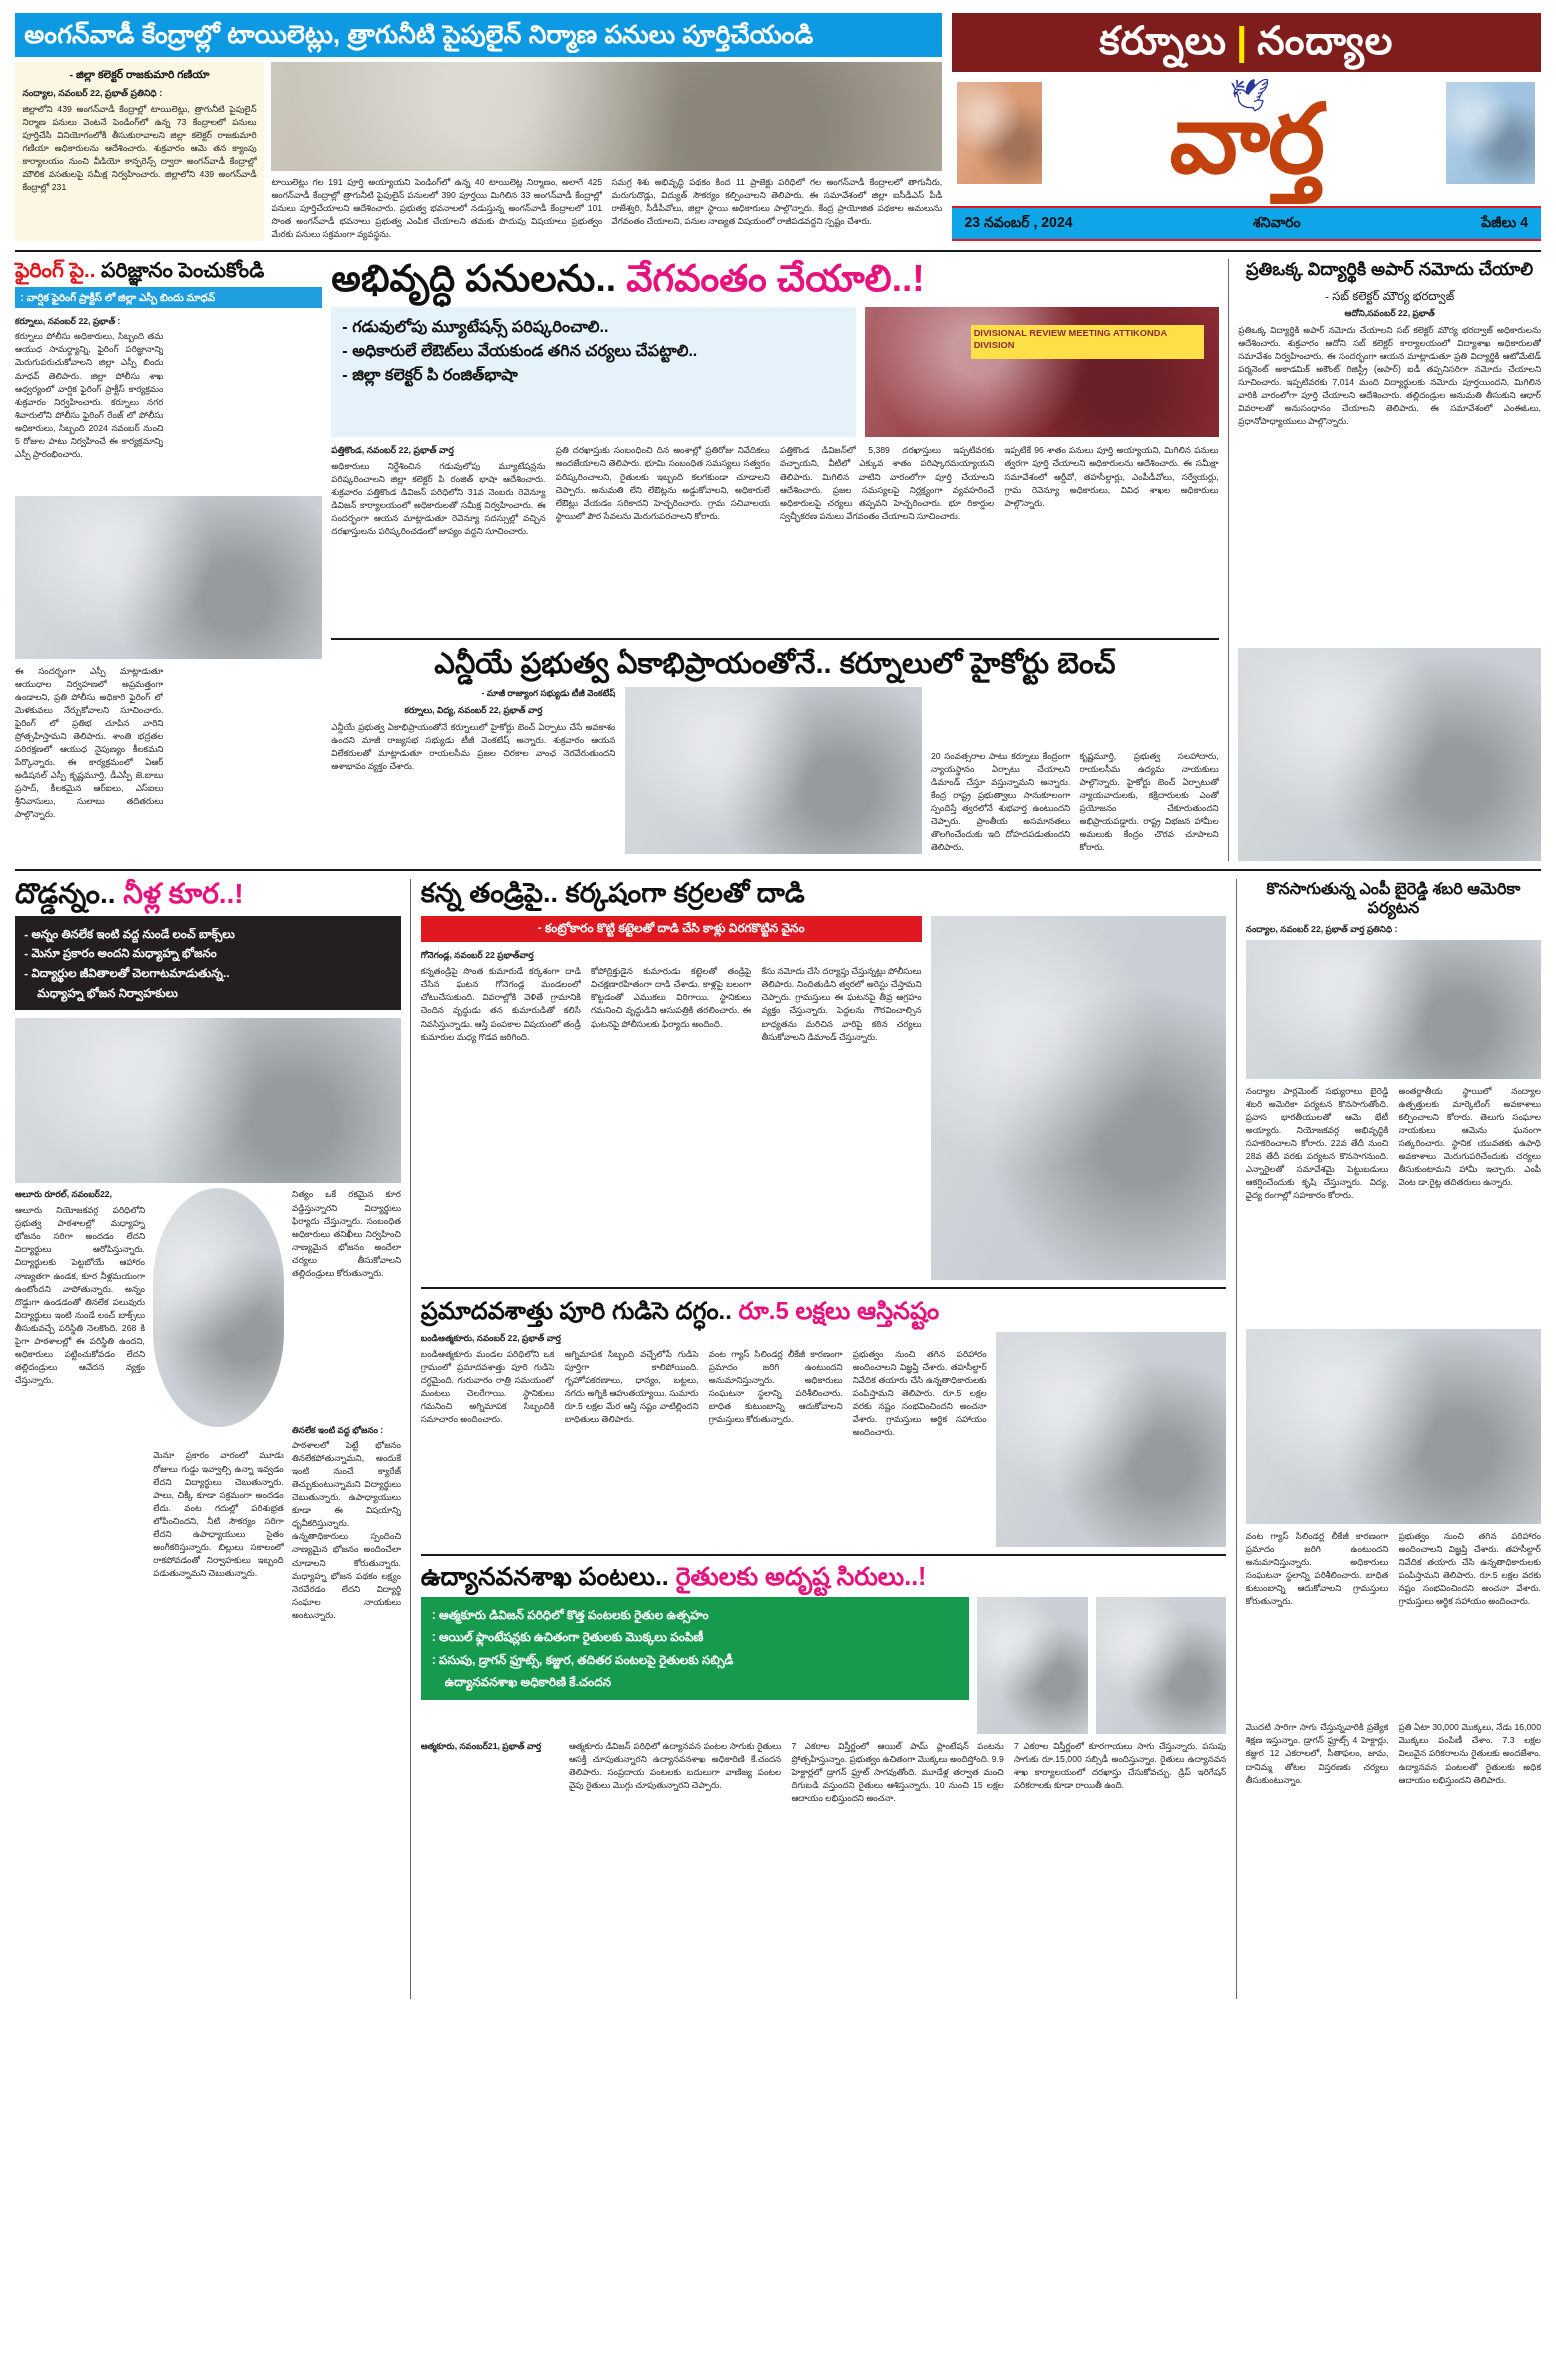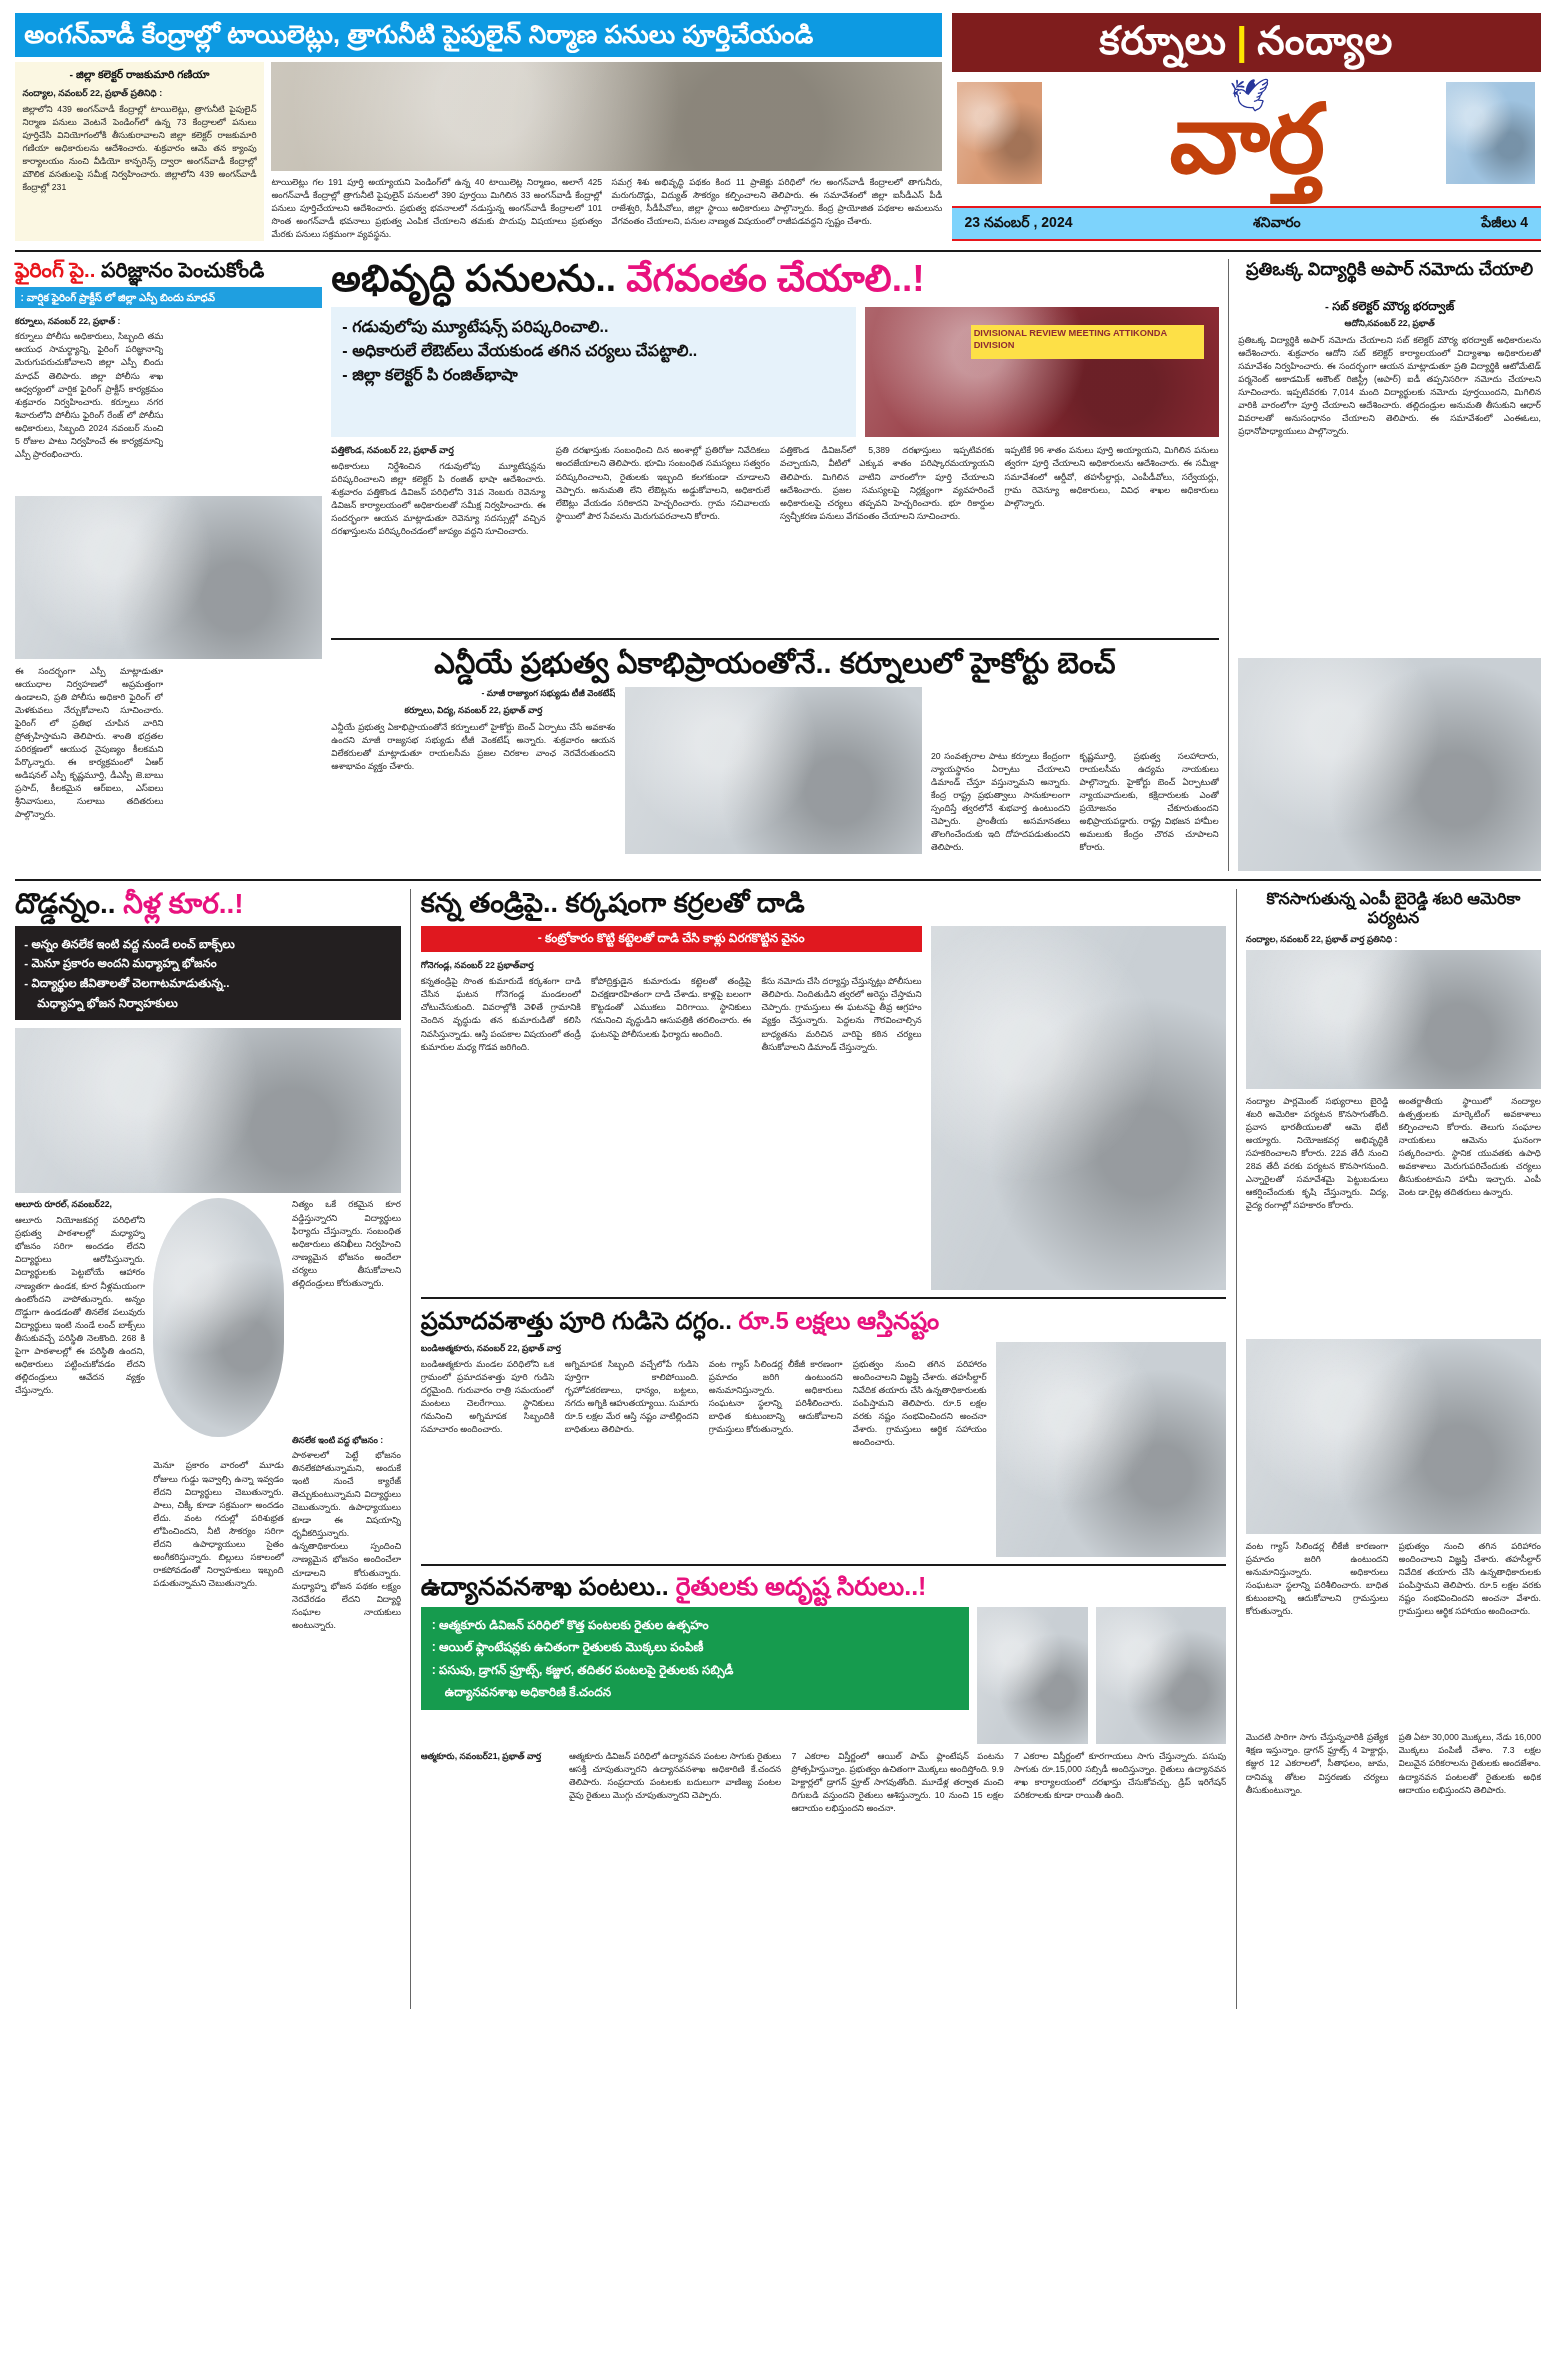--- a/index.html
+++ b/index.html
@@ -114,21 +114,21 @@
     background:#d99a74;
   }
   .logo-fort { left:5.6px; }
   .logo-bull { right:5.6px; background:#9fc3e0; width:89px; }
   .logo-dove {
     position:absolute; left:278px; top:1.9px;
     font-size:32px; color:#27369b;
   }
   .logo-redline { border-top:2.8px solid #e8161b; margin-top:1.9px; }
   .dateband {
-    background:#7dd3fc;
+    background:#0ea5e9;
     display:flex; align-items:center;
     padding:5.6px 13px;
     font-weight:bold; font-size:14px;
     border-bottom:2.8px solid #e8161b;
   }
   .dateband .d1 { flex:0 0 auto; }
   .dateband .d2 { flex:1; text-align:center; }
   .dateband .d3 { flex:0 0 auto; }
 
   
@@ -156,21 +156,21 @@
   .bullets-blue {
     background:#e6f2fa;
     padding:8.3px 11px;
     font-size:16px; font-weight:bold; line-height:1.5;
     flex:1;
   }
   .mid-top { display:flex; gap:8.3px; margin-bottom:7.4px; }
   .mid-photo { width:354px; height:130px; background:#8f2b34; }
 
   .right-head { font-size:17.6px; font-weight:bold; line-height:1.2; text-align:center; }
-  .right-sub  { font-size:11.6px; font-weight:bold; line-height:1.3; text-align:center; margin-top:18px; }
+  .right-sub  { font-size:11.6px; font-weight:normal; line-height:1.3; text-align:center; margin-top:8px; }
 
   .hc-head { font-size:29px; font-weight:bold; line-height:1.15; text-align:center; margin:7.4px 0 6.5px; }
 
   
   .row3 { display:flex; gap:9.3px; }
   .col-food   { width:397px; padding-right:9.3px; border-right:0.9px solid #666; }
   .col-attack { width:807px; }
   .col-mp     { width:306px; padding-left:9.3px; border-left:0.9px solid #666; }
 
   .food-head { font-size:28px; font-weight:bold; line-height:1.1; margin-bottom:6.5px; }

